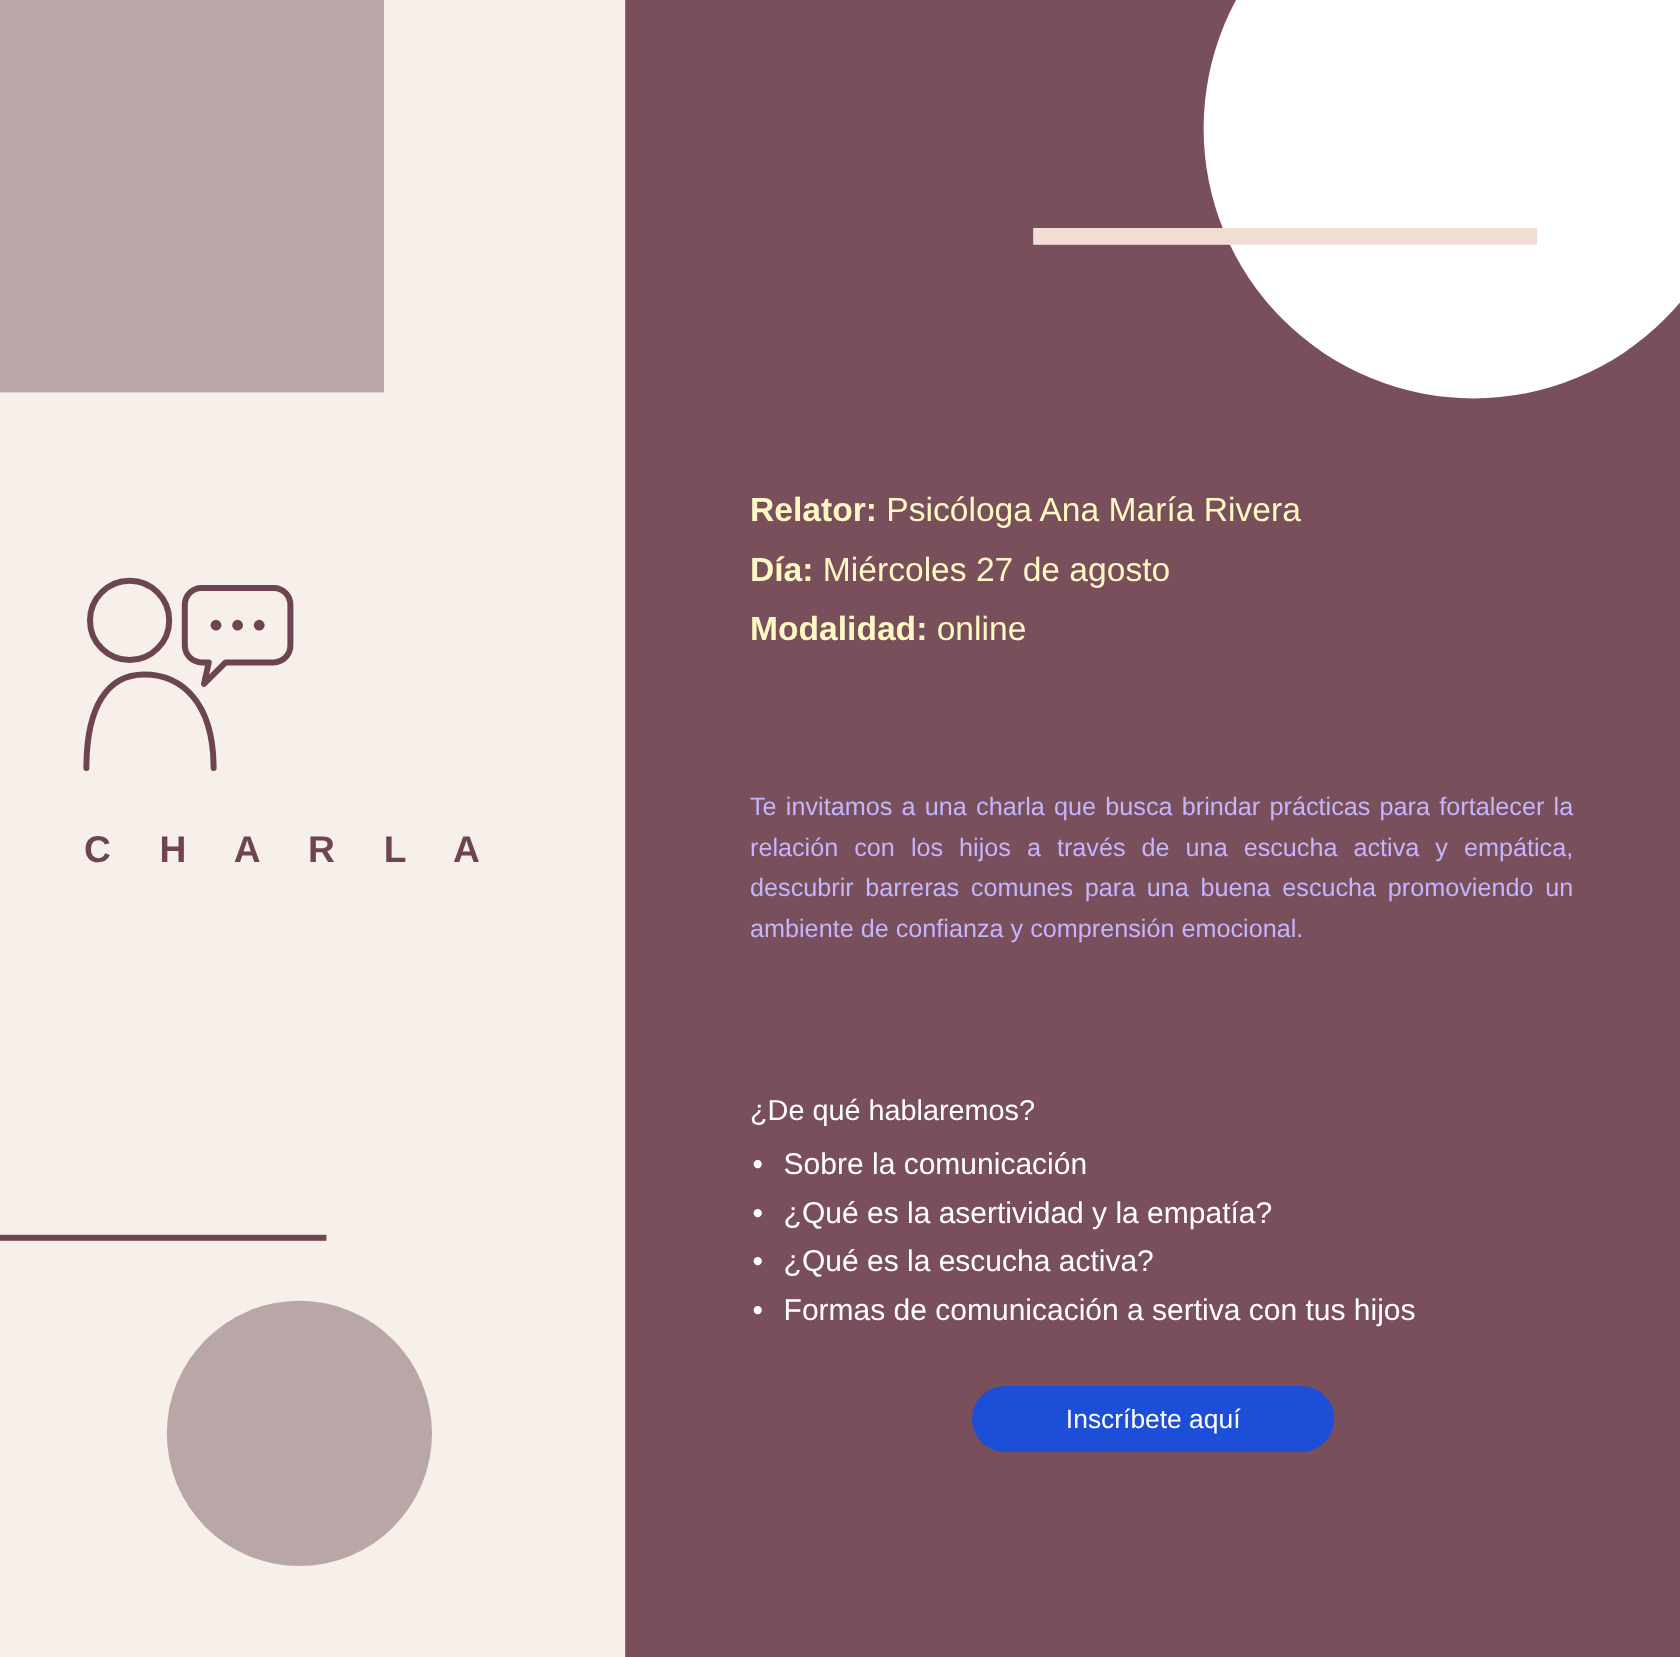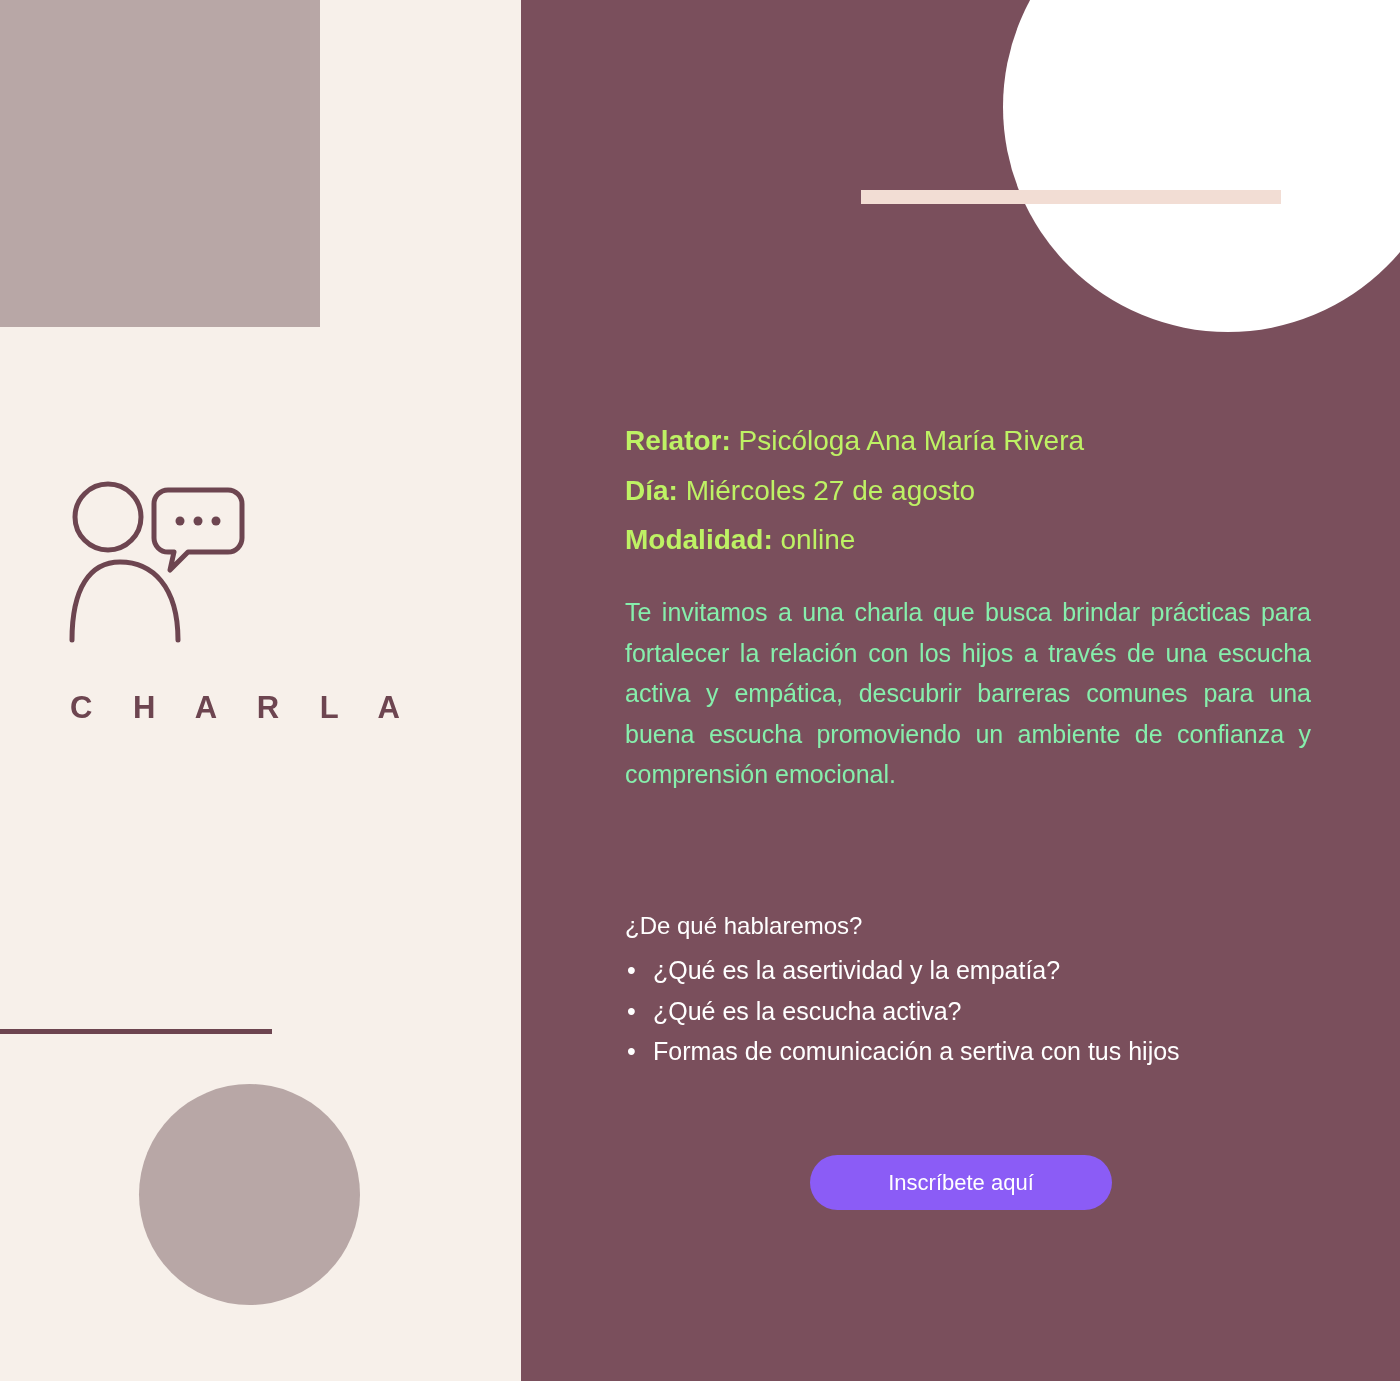--- a/index.html
+++ b/index.html
@@ -105,40 +105,40 @@
     left: 340px;
     top: 190px;
     width: 420px;
     height: 14px;
     background: #f2ddd4;
   }
 
   .details {
     position: absolute;
     left: 104px;
-    top: 416px;
+    top: 400px;
     width: 700px;
-    color: #bef264;
+    color: #fef9c3;
   }
   .details .line {
     font-size: 28px;
     line-height: 1.77;
     white-space: nowrap;
   }
   .details .line b {
     font-weight: bold;
   }
 
   .intro {
     position: absolute;
     left: 104px;
-    top: 592px;
+    top: 656px;
     width: 686px;
-    color: #86efac;
-    font-size: 25px;
+    color: #c4b5fd;
+    font-size: 21px;
     line-height: 1.62;
     text-align: justify;
   }
 
   .topics-head {
     position: absolute;
     left: 104px;
     top: 912px;
     font-size: 24px;
     font-weight: normal;
@@ -167,21 +167,21 @@
     top: 0;
   }
 
   .cta {
     position: absolute;
     left: 289px;
     top: 1155px;
     width: 302px;
     height: 55px;
     border-radius: 28px;
-    background: #8b5cf6;
+    background: #1d4ed8;
     color: #ffffff;
     font-size: 22px;
     border: none;
     cursor: pointer;
     display: flex;
     align-items: center;
     justify-content: center;
     font-family: "Liberation Sans", sans-serif;
   }
 </style>
@@ -229,20 +229,21 @@
         <b>Modalidad:</b>
         <span>online</span>
       </div>
     </div>
 
     <div class="intro">Te invitamos a una charla que busca brindar prácticas para fortalecer la relación con los hijos a través de una escucha activa y empática, descubrir barreras comunes para una buena escucha promoviendo un ambiente de confianza y comprensión emocional.</div>
 
     <div class="topics-head">¿De qué hablaremos?</div>
 
     <ul class="topics">
+      <li>Sobre la comunicación</li>
       <li>¿Qué es la asertividad y la empatía?</li>
       <li>¿Qué es la escucha activa?</li>
       <li>Formas de comunicación a sertiva con tus hijos</li>
     </ul>
 
     <button class="cta">Inscríbete aquí</button>
   </div>
 
 </div>
 

